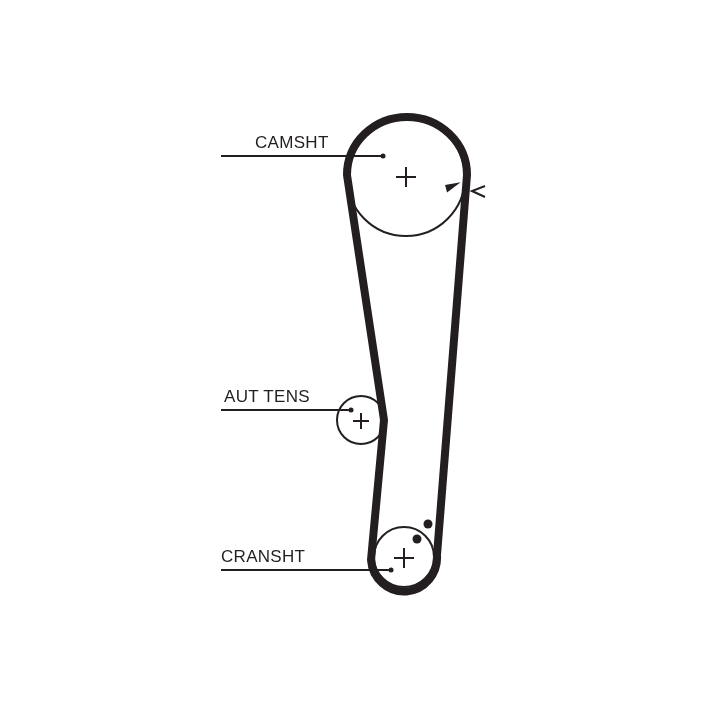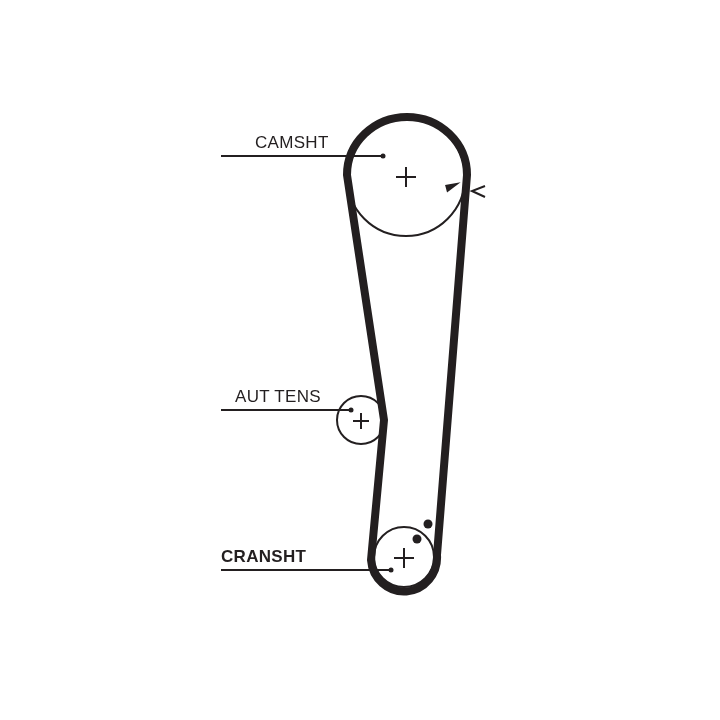--- a/index.html
+++ b/index.html
@@ -4,22 +4,22 @@
 <style>
   html, body { margin:0; padding:0; background:#ffffff; }
   body { width:720px; height:720px; position:relative; overflow:hidden; font-family:"Liberation Sans", sans-serif; }
   svg { position:absolute; left:0; top:0; }
   .label { position:absolute; font-size:17px; color:#231f20; letter-spacing:0.3px; font-family:"Liberation Sans", sans-serif; }
 </style>
 </head>
 <body>
 
 <div class="label" style="left:221px; top:133px;margin-left:34px;">CAMSHT</div>
-<div class="label" style="left:235px; top:387px;">AUT TENS</div>
-<div class="label" style="left:221px; top:547px;font-weight:bold;">CRANSHT</div>
+<div class="label" style="left:224px; top:387px;">AUT TENS</div>
+<div class="label" style="left:221px; top:547px;">CRANSHT</div>
 
 <svg width="720" height="720" viewBox="0 0 720 720">
 
   <g stroke="#231f20" stroke-width="2" fill="#231f20">
     <line x1="221" y1="156" x2="382" y2="156"></line>
     <circle cx="383" cy="156" r="2.5" stroke="none"></circle>
     <line x1="221" y1="410" x2="350" y2="410"></line>
     <circle cx="351" cy="410" r="2.5" stroke="none"></circle>
     <line x1="221" y1="570" x2="390" y2="570"></line>
     <circle cx="391" cy="570" r="2.5" stroke="none"></circle>

